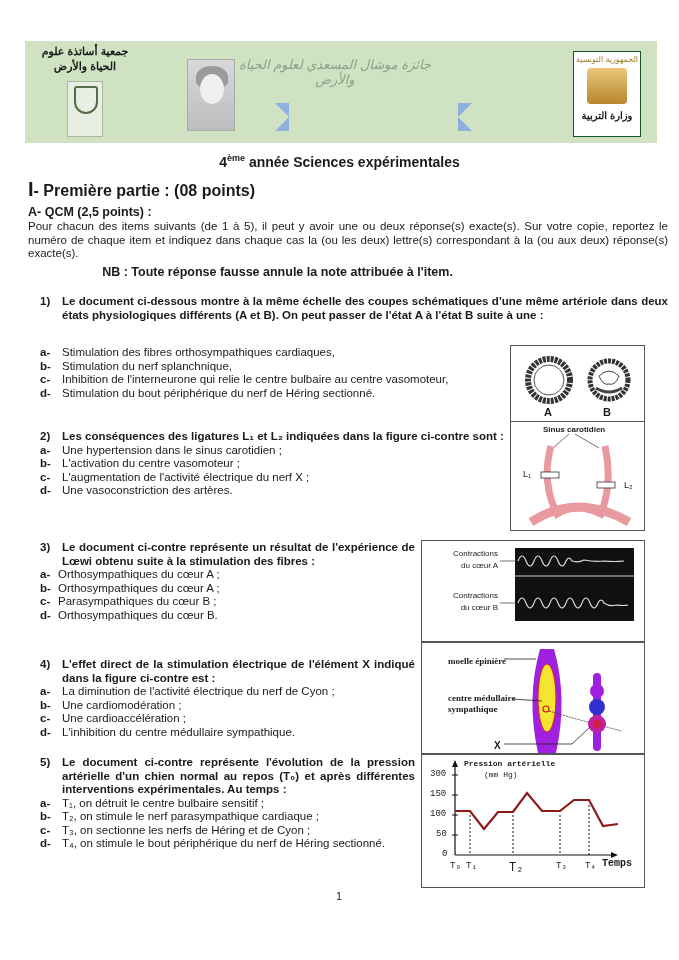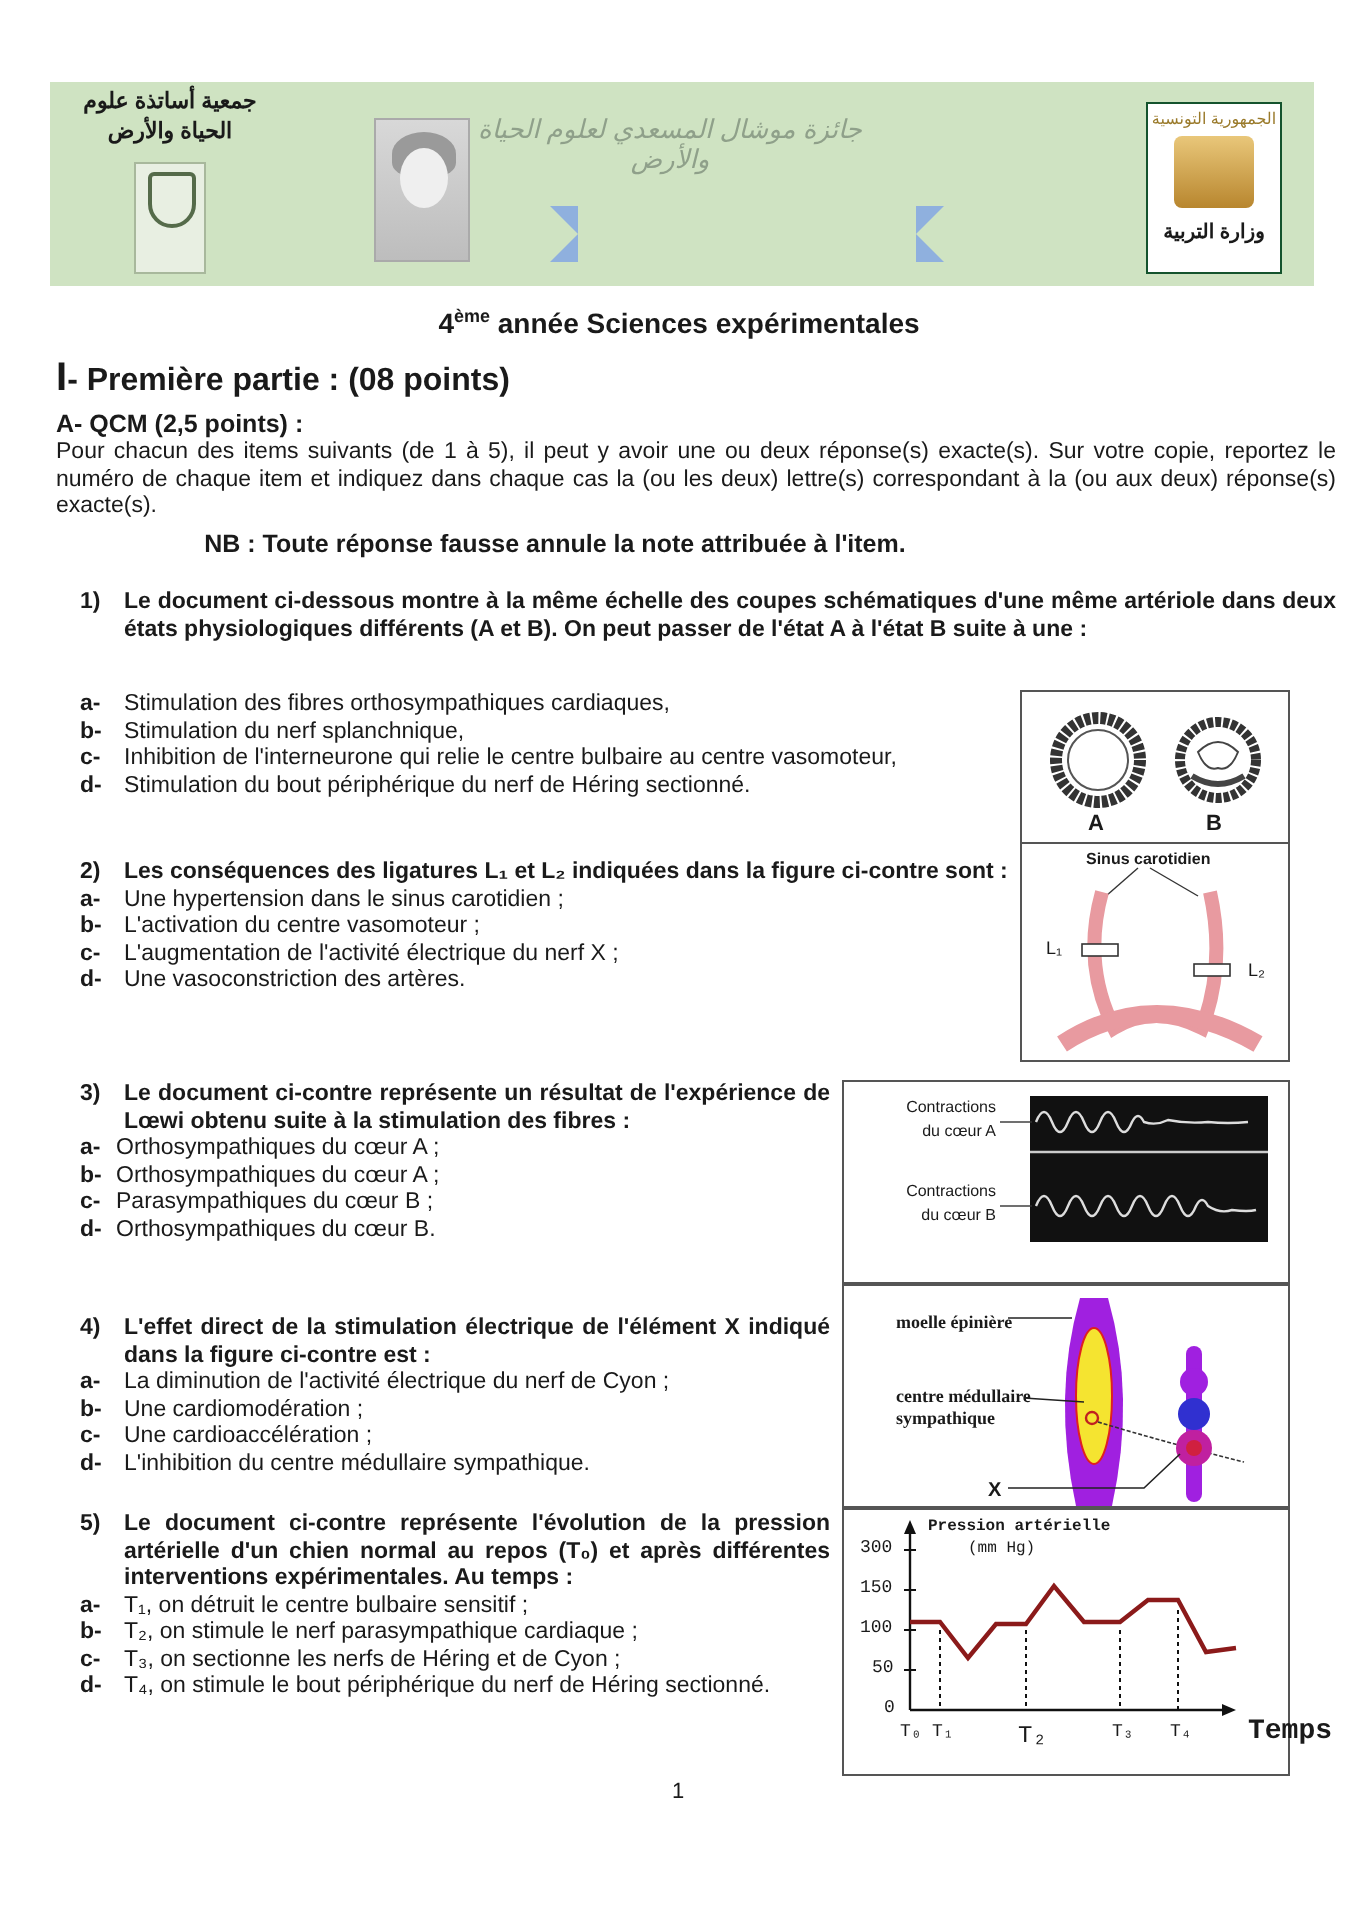--- a/index.html
+++ b/index.html
@@ -171,21 +171,21 @@
   <div class="fig-label" style="left:8px; top:14px; font-size:9px;">300</div>
   <div class="fig-label" style="left:8px; top:34px; font-size:9px;">150</div>
   <div class="fig-label" style="left:8px; top:54px; font-size:9px;">100</div>
   <div class="fig-label" style="left:14px; top:74px; font-size:9px;">50</div>
   <div class="fig-label" style="left:20px; top:94px; font-size:9px;">0</div>
   <div class="fig-label" style="left:28px; top:106px; font-size:9px;">T₀</div>
   <div class="fig-label" style="left:44px; top:106px; font-size:9px;">T₁</div>
   <div class="fig-label" style="left:87px; top:106px; font-size:12px;">T₂</div>
   <div class="fig-label" style="left:134px; top:106px; font-size:9px;">T₃</div>
   <div class="fig-label" style="left:163px; top:106px; font-size:9px;">T₄</div>
-  <div class="fig-label" style="left:202px; top:103px; font-size:14px; font-weight:bold;">Temps</div>
+  <div class="fig-label" style="left:180px; top:103px; font-size:10px; font-weight:bold;">Temps</div>
   <svg width="222" height="132" style="position:absolute; left:0; top:0;">
     <line x1="33" y1="100" x2="33" y2="8" stroke="#111" stroke-width="1.2"></line>
     <polygon points="33,5 30,12 36,12" fill="#111"></polygon>
     <line x1="33" y1="100" x2="192" y2="100" stroke="#111" stroke-width="1.2"></line>
     <polygon points="196,100 189,97 189,103" fill="#111"></polygon>
     <line x1="30" y1="20" x2="36" y2="20" stroke="#111"></line>
       <line x1="30" y1="40" x2="36" y2="40" stroke="#111"></line>
     <line x1="30" y1="60" x2="36" y2="60" stroke="#111"></line>
       <line x1="30" y1="80" x2="36" y2="80" stroke="#111"></line>
     <line x1="48" y1="60" x2="48" y2="100" stroke="#111" stroke-dasharray="2 2"></line>

